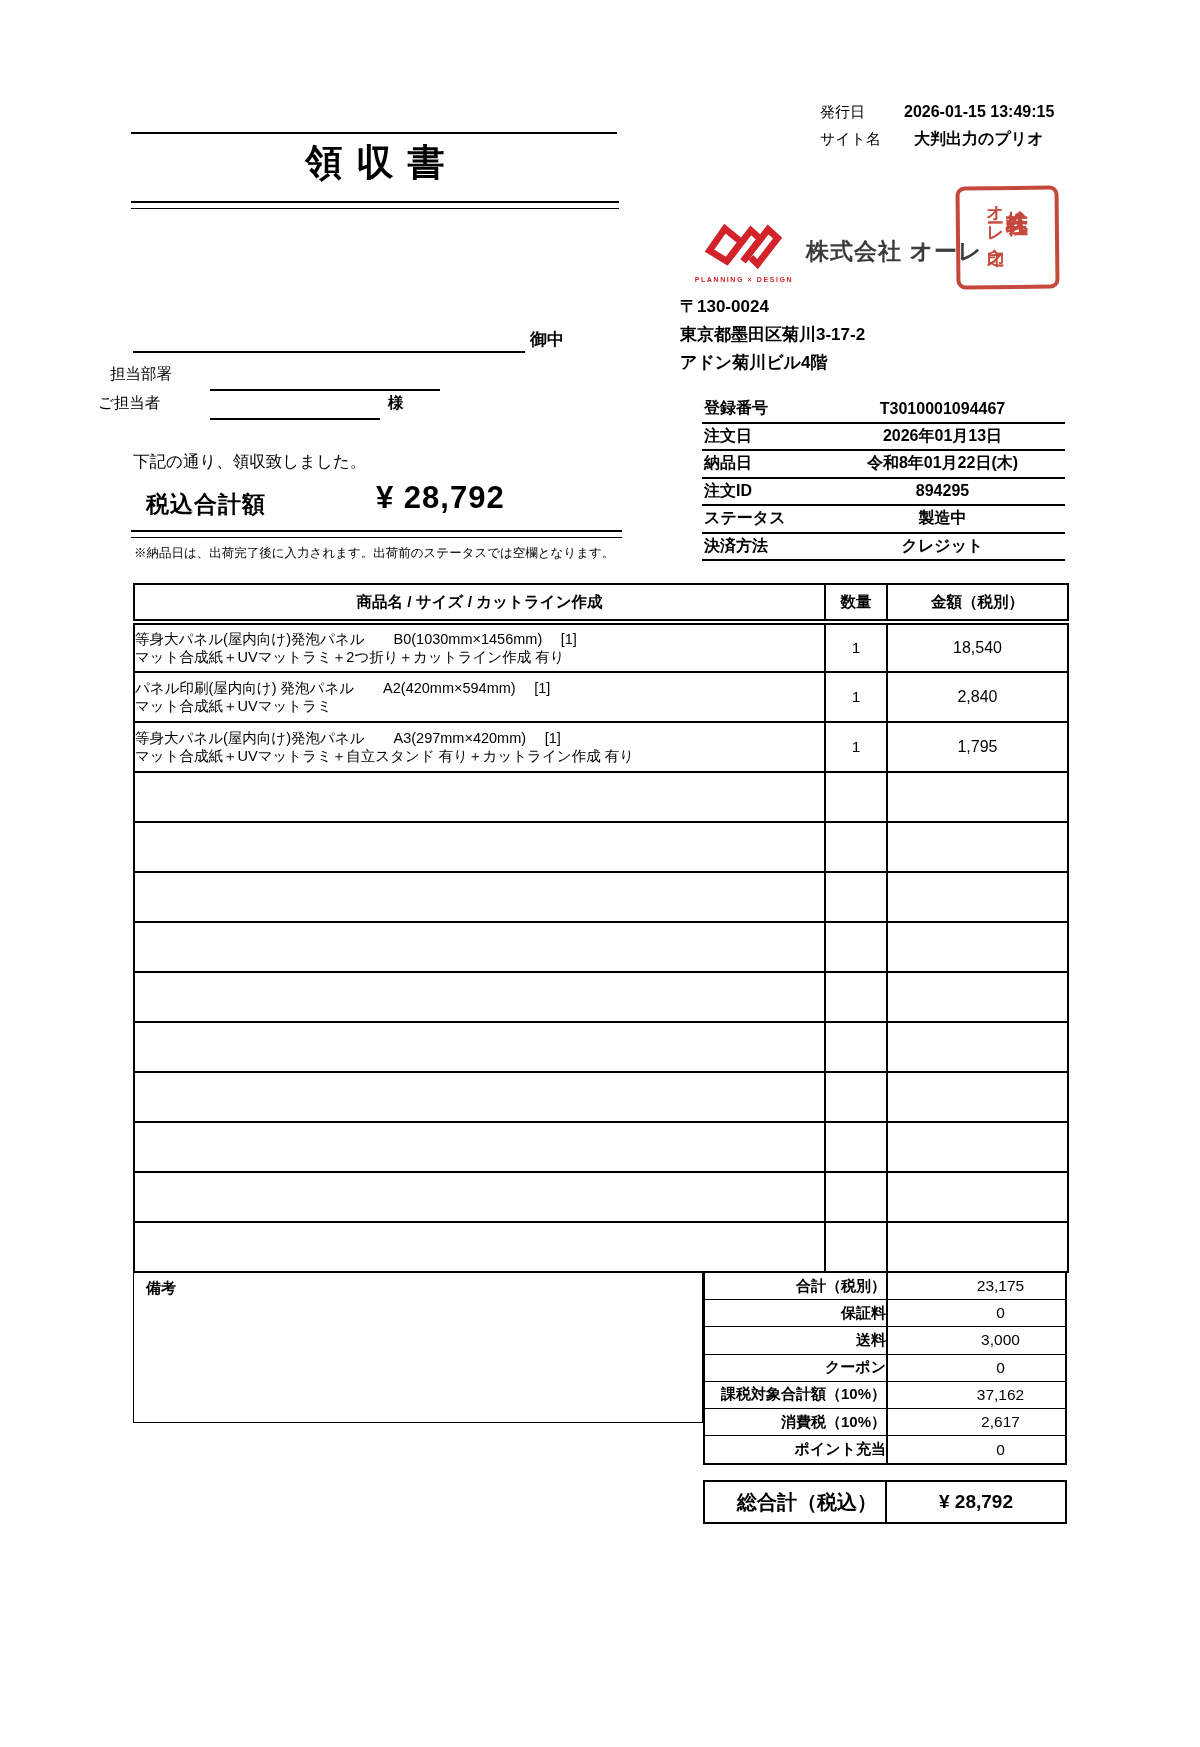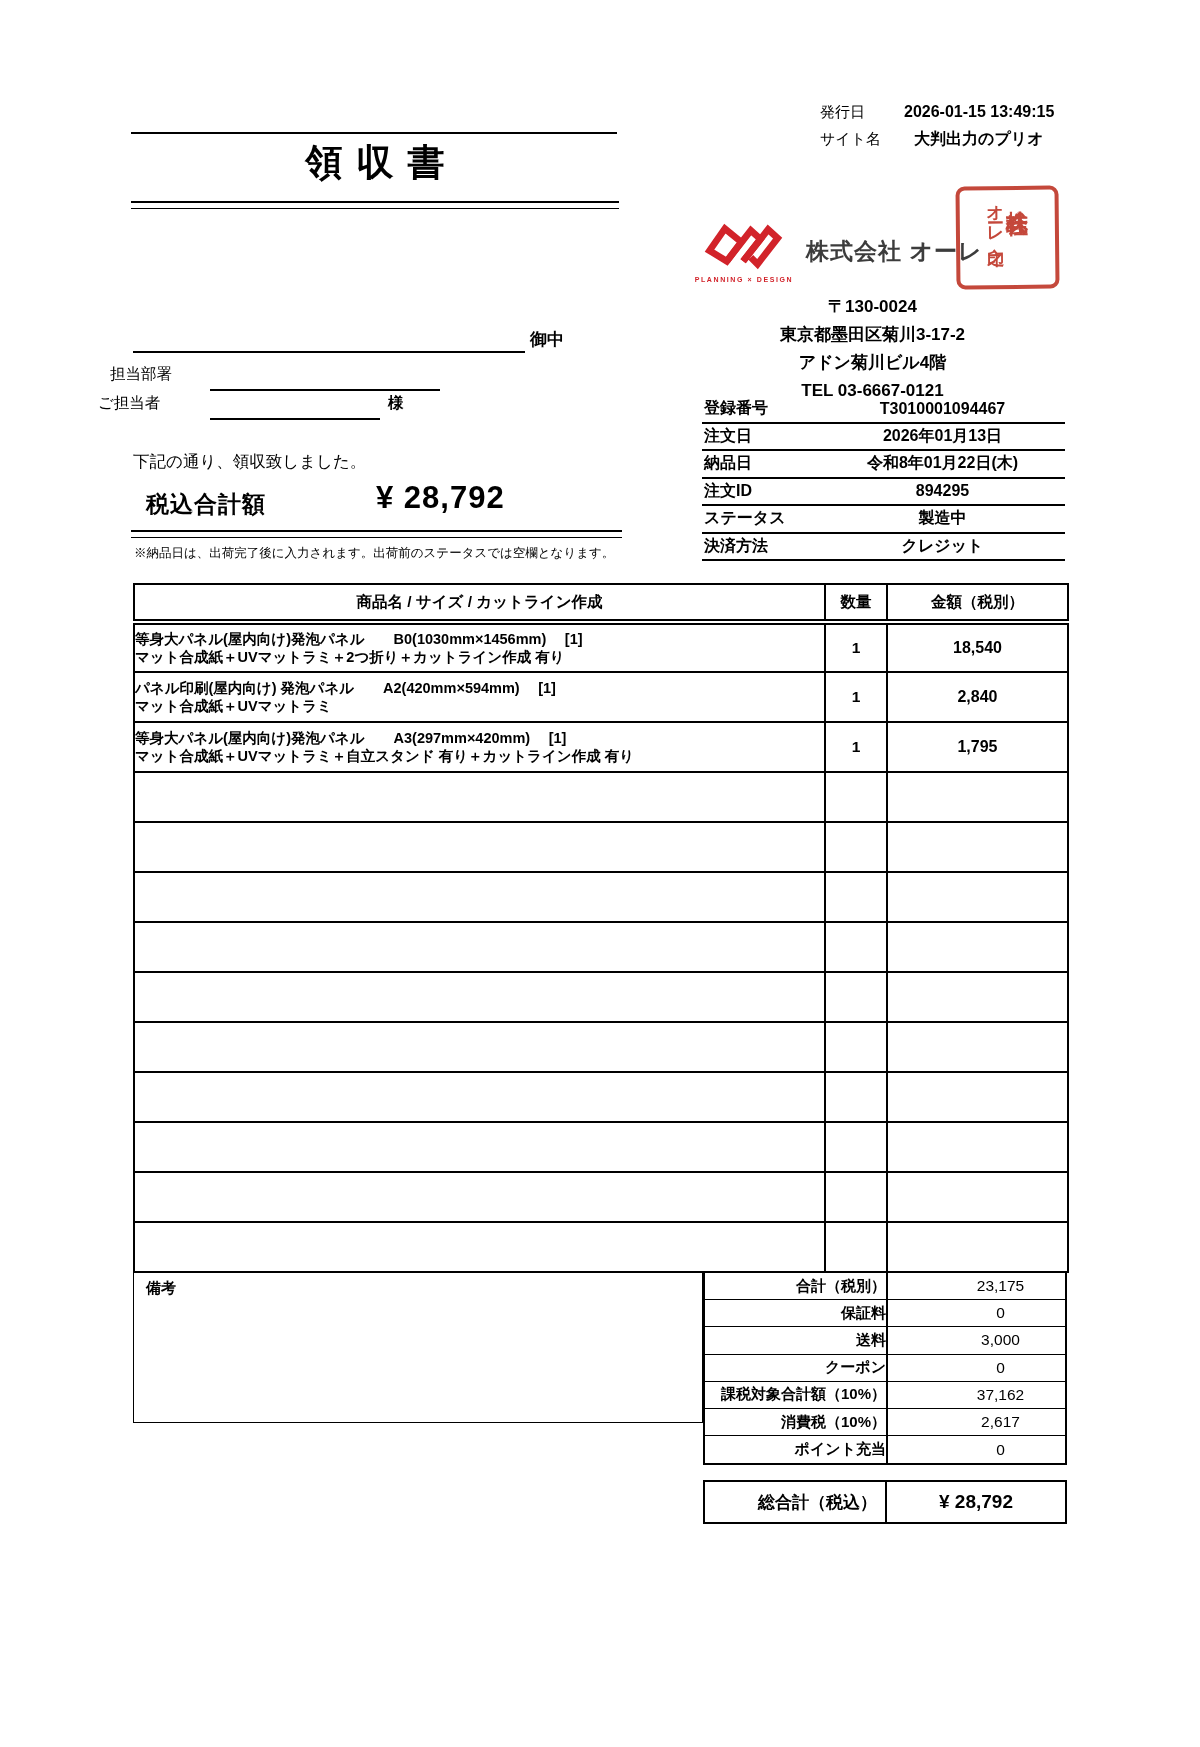--- a/index.html
+++ b/index.html
@@ -48,21 +48,21 @@
     display:flex;flex-direction:row-reverse;justify-content:center;gap:2px;
     padding:3px 2px;color:var(--stamp);
     font-family:"Liberation Serif", serif;font-weight:700;
     transform:rotate(-0.6deg);opacity:.92;
   }
   .seal-col{writing-mode:vertical-rl;text-orientation:upright;line-height:1;}
   .seal-col.c1{font-size:22px;letter-spacing:1px;}
   .seal-col.c2{font-size:17px;letter-spacing:1px;}
 
   .address-block{
-    left:680px;top:293px;width:385px;text-align:center;
+    left:680px;top:293px;width:385px;text-align:left;
     font-size:17px;font-weight:600;line-height:28px;
   }
 
   
   .order-info{left:702px;top:396px;width:363px;}
   .oi-row{display:flex;align-items:center;height:27.5px;border-bottom:2px solid var(--ink);}
   .oi-label{flex:0 0 118px;font-size:16px;font-weight:700;padding-left:2px;}
   .oi-value{flex:1;text-align:center;font-size:16px;font-weight:700;}
 
   
@@ -75,21 +75,21 @@
   .total-label{left:146px;top:489px;font-size:23px;font-weight:700;letter-spacing:1px;}
   .total-value{left:376px;top:480px;font-size:31px;font-weight:700;letter-spacing:1px;}
   .note{left:134px;top:545px;font-size:12.5px;font-family:"Liberation Serif", serif;}
 
   
   table.items{
     position:absolute;left:133px;top:583px;width:934px;
     border-collapse:collapse;table-layout:fixed;
     border:2.5px solid var(--ink);
   }
-  table.items th, table.items td{border:2px solid var(--ink);padding:0;font-weight:bold;}
+  table.items th, table.items td{border:2px solid var(--ink);padding:0;}
   table.items thead th{
     height:38px;font-size:15.5px;font-weight:700;text-align:center;
     border-bottom:6px double var(--ink);
   }
   table.items tbody tr{height:50px;}
   td.prod{padding:4px 10px;vertical-align:middle;}
   td.prod div{font-size:14.5px;line-height:18px;white-space:nowrap;overflow:hidden;}
   td.qty{text-align:center;font-size:15.5px;}
   td.amount{text-align:center;font-size:16px;}
 
@@ -108,21 +108,21 @@
     font-size:15px;font-weight:700;white-space:nowrap;
   }
   .sum-value{flex:1;display:flex;align-items:center;justify-content:center;font-size:15.5px;margin-left:48px;}
   .grand-total{
     left:703px;top:1480px;width:364px;height:44px;
     border:2.5px solid var(--ink);display:flex;
   }
   .gt-label{
     flex:0 0 182px;border-right:2px solid var(--ink);
     display:flex;align-items:center;justify-content:flex-end;
-    padding-right:8px;font-size:17px;font-weight:700;white-space:nowrap;
+    padding-right:8px;font-size:20px;font-weight:700;white-space:nowrap;
   }
   .gt-value{flex:1;display:flex;align-items:center;justify-content:center;font-size:19px;font-weight:700;}
 </style>
 </head>
 <body>
 
 <div class="page">
 
   <div class="abs rule" style="left:131px;top:132px;width:486px;"></div>
   <div class="abs doc-title">領収書</div>
@@ -151,21 +151,20 @@
   <div class="abs logo-tagline">PLANNING × DESIGN</div>
   <div class="abs company-name">株式会社 オーレ</div>
   <div class="abs seal">
     <div class="seal-col c1">株式会社</div>
     <div class="seal-col c2">オーレ之印</div>
   </div>
   <div class="abs address-block">
     <div>〒130-0024</div>
     <div>東京都墨田区菊川3-17-2</div>
     <div>アドン菊川ビル4階</div>
-    <div>TEL 03-6667-0121</div>
   </div>
 
   <div class="abs order-info">
     <div class="oi-row">
       <span class="oi-label">登録番号</span>
       <span class="oi-value">T3010001094467</span>
     </div>
     <div class="oi-row">
       <span class="oi-label">注文日</span>
       <span class="oi-value">2026年01月13日</span>

